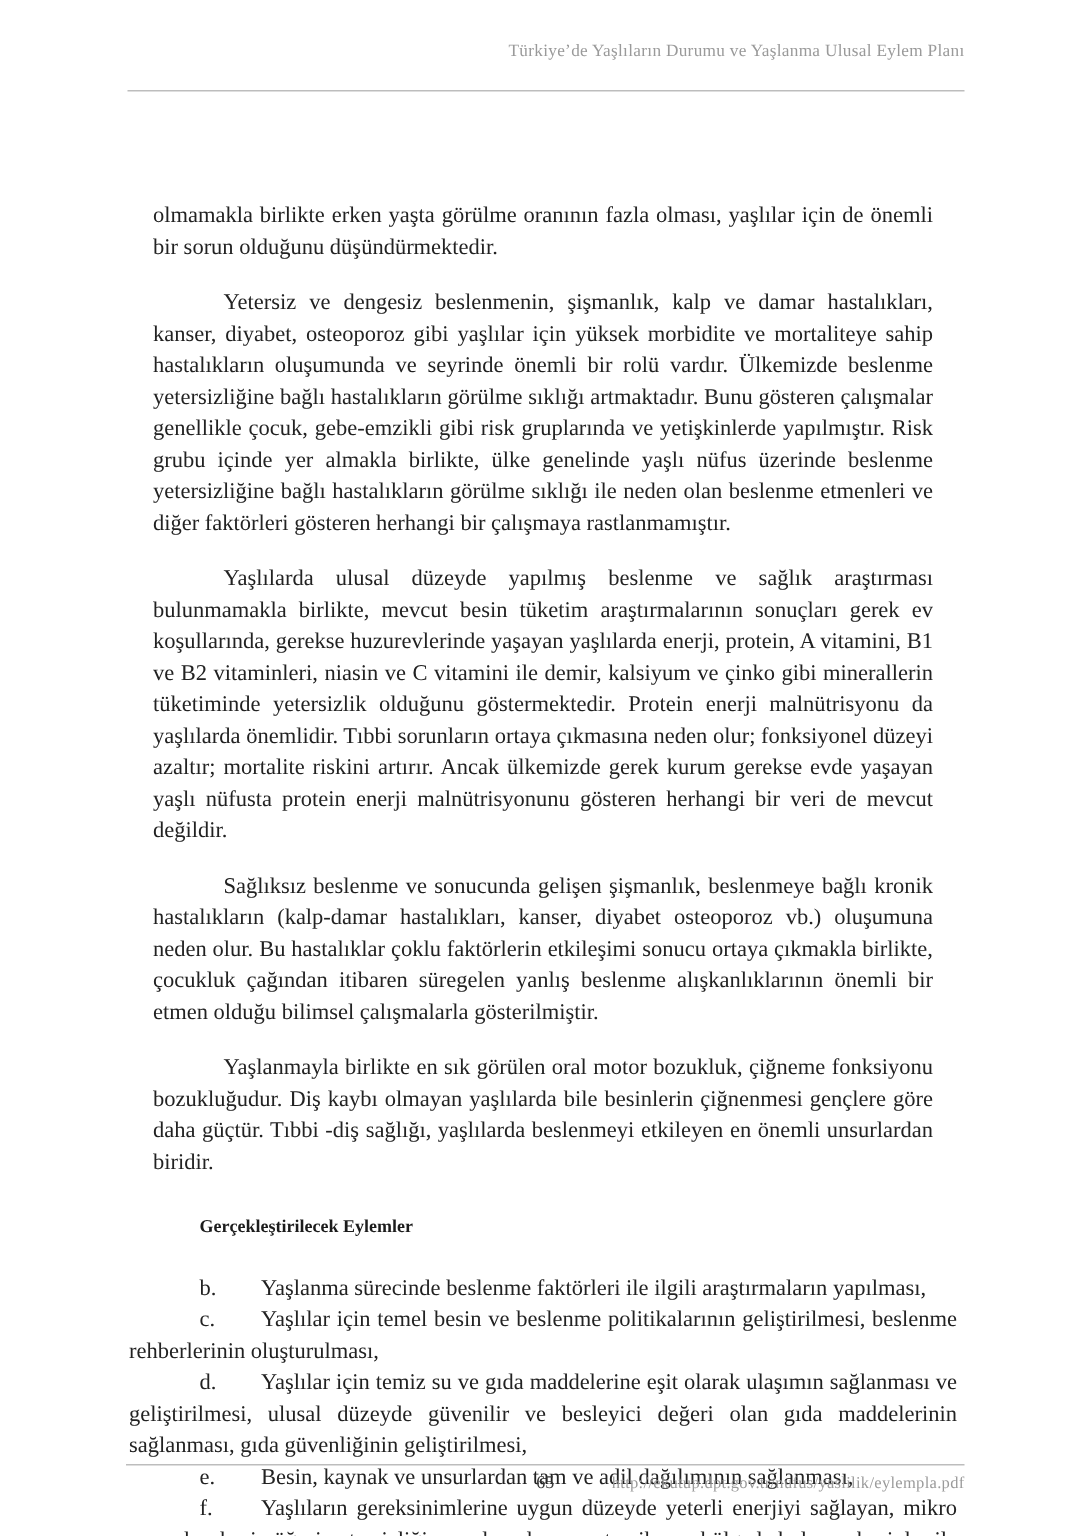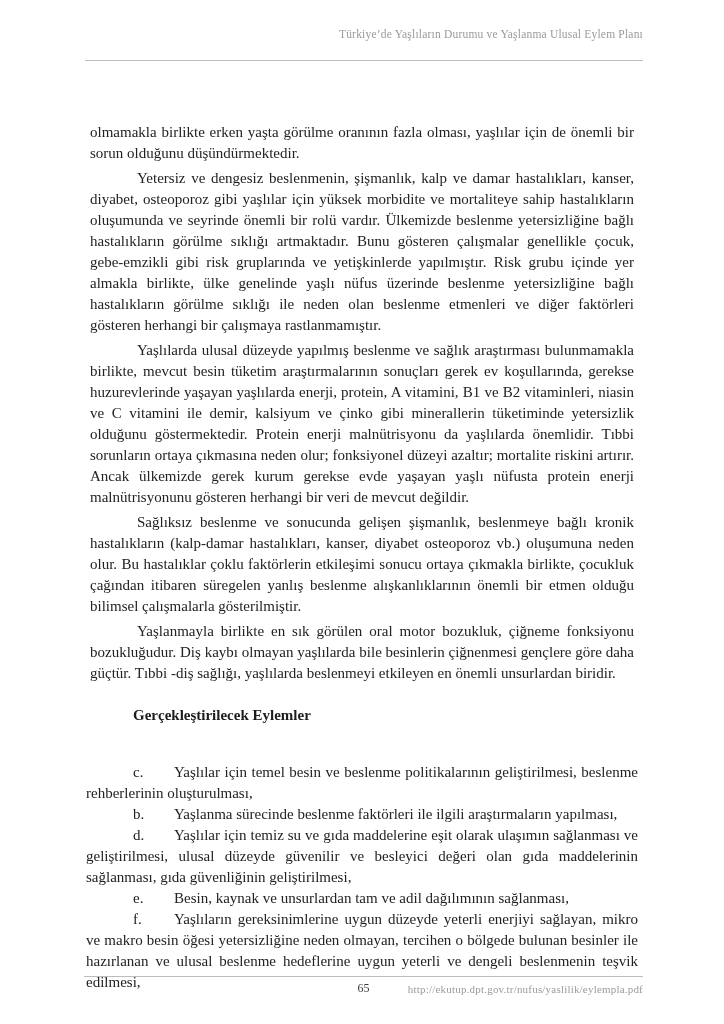--- a/index.html
+++ b/index.html
@@ -40,30 +40,30 @@
     position: absolute;
     left: 86px;
     width: 552px;
     top: 118px;
     color: #222222;
     font-size: 15px;
     line-height: 21px;
     text-align: justify;
   }
   .para {
-    margin: 4px;
+    margin: 16px;
     text-indent: 47px;
   }
   .para.no-indent {
     text-indent: 0;
   }
   .heading {
-    margin: 21px 0 36px 0;
+    margin: 21px 0 21px 0;
     padding-left: 47px;
-    font-size: 15px;
+    font-size: 12px;
     font-weight: bold;
     color: #1c1c1c;
     text-align: left;
   }
   .item {
     margin: 0;
     text-indent: 47px;
   }
   .item .marker {
     display: inline-block;
@@ -112,22 +112,22 @@
         <p class="para no-indent">olmamakla birlikte erken yaşta görülme oranının fazla olması, yaşlılar için de önemli bir sorun olduğunu düşündürmektedir.</p>
         <p class="para">Yetersiz ve dengesiz beslenmenin, şişmanlık, kalp ve damar hastalıkları, kanser, diyabet, osteoporoz gibi yaşlılar için yüksek morbidite ve mortaliteye sahip hastalıkların oluşumunda ve seyrinde önemli bir rolü vardır. Ülkemizde beslenme yetersizliğine bağlı hastalıkların görülme sıklığı artmaktadır. Bunu gösteren çalışmalar genellikle çocuk, gebe-emzikli gibi risk gruplarında ve yetişkinlerde yapılmıştır. Risk grubu içinde yer almakla birlikte, ülke genelinde yaşlı nüfus üzerinde beslenme yetersizliğine bağlı hastalıkların görülme sıklığı ile neden olan beslenme etmenleri ve diğer faktörleri gösteren herhangi bir çalışmaya rastlanmamıştır.</p>
         <p class="para">Yaşlılarda ulusal düzeyde yapılmış beslenme ve sağlık araştırması bulunmamakla birlikte, mevcut besin tüketim araştırmalarının sonuçları gerek ev koşullarında, gerekse huzurevlerinde yaşayan yaşlılarda enerji, protein, A vitamini, B1 ve B2 vitaminleri, niasin ve C vitamini ile demir, kalsiyum ve çinko gibi minerallerin tüketiminde yetersizlik olduğunu göstermektedir. Protein enerji malnütrisyonu da yaşlılarda önemlidir. Tıbbi sorunların ortaya çıkmasına neden olur; fonksiyonel düzeyi azaltır; mortalite riskini artırır. Ancak ülkemizde gerek kurum gerekse evde yaşayan yaşlı nüfusta protein enerji malnütrisyonunu gösteren herhangi bir veri de mevcut değildir.</p>
         <p class="para">Sağlıksız beslenme ve sonucunda gelişen şişmanlık, beslenmeye bağlı kronik hastalıkların (kalp-damar hastalıkları, kanser, diyabet osteoporoz vb.) oluşumuna neden olur. Bu hastalıklar çoklu faktörlerin etkileşimi sonucu ortaya çıkmakla birlikte, çocukluk çağından itibaren süregelen yanlış beslenme alışkanlıklarının önemli bir etmen olduğu bilimsel çalışmalarla gösterilmiştir.</p>
         <p class="para">Yaşlanmayla birlikte en sık görülen oral motor bozukluk, çiğneme fonksiyonu bozukluğudur. Diş kaybı olmayan yaşlılarda bile besinlerin çiğnenmesi gençlere göre daha güçtür. Tıbbi -diş sağlığı, yaşlılarda beslenmeyi etkileyen en önemli unsurlardan biridir.</p>
       </div>
 
     <h3 class="heading">Gerçekleştirilecek Eylemler</h3>
 
     <div id="action-items">
+        <p class="item"><span class="marker">b.</span><span>Yaşlanma sürecinde beslenme faktörleri ile ilgili araştırmaların yapılması,</span></p>
         <p class="item"><span class="marker">c.</span><span>Yaşlılar için temel besin ve beslenme politikalarının geliştirilmesi, beslenme rehberlerinin oluşturulması,</span></p>
-        <p class="item"><span class="marker">b.</span><span>Yaşlanma sürecinde beslenme faktörleri ile ilgili araştırmaların yapılması,</span></p>
         <p class="item"><span class="marker">d.</span><span>Yaşlılar için temiz su ve gıda maddelerine eşit olarak ulaşımın sağlanması ve geliştirilmesi, ulusal düzeyde güvenilir ve besleyici değeri olan gıda maddelerinin sağlanması, gıda güvenliğinin geliştirilmesi,</span></p>
         <p class="item"><span class="marker">e.</span><span>Besin, kaynak ve unsurlardan tam ve adil dağılımının sağlanması,</span></p>
         <p class="item"><span class="marker">f.</span><span>Yaşlıların gereksinimlerine uygun düzeyde yeterli enerjiyi sağlayan, mikro ve makro besin öğesi yetersizliğine neden olmayan, tercihen o bölgede bulunan besinler ile hazırlanan ve ulusal beslenme hedeflerine uygun yeterli ve dengeli beslenmenin teşvik edilmesi,</span></p>
       </div>
   </div>
 
   <div class="footer">
     <span class="page-number">65</span>
     <a class="footer-url">http://ekutup.dpt.gov.tr/nufus/yaslilik/eylempla.pdf</a>
   </div>

